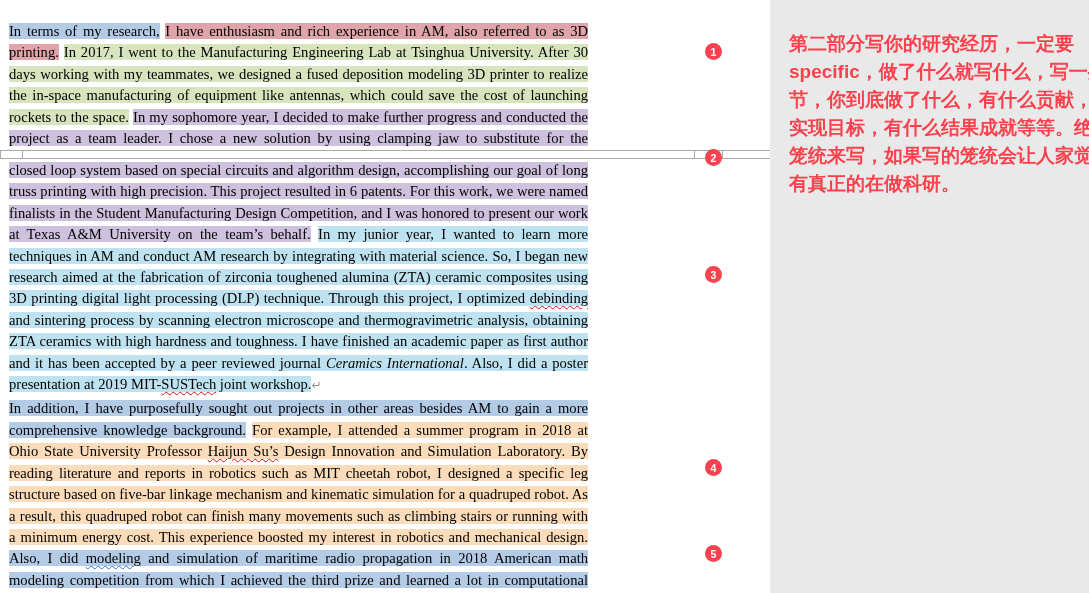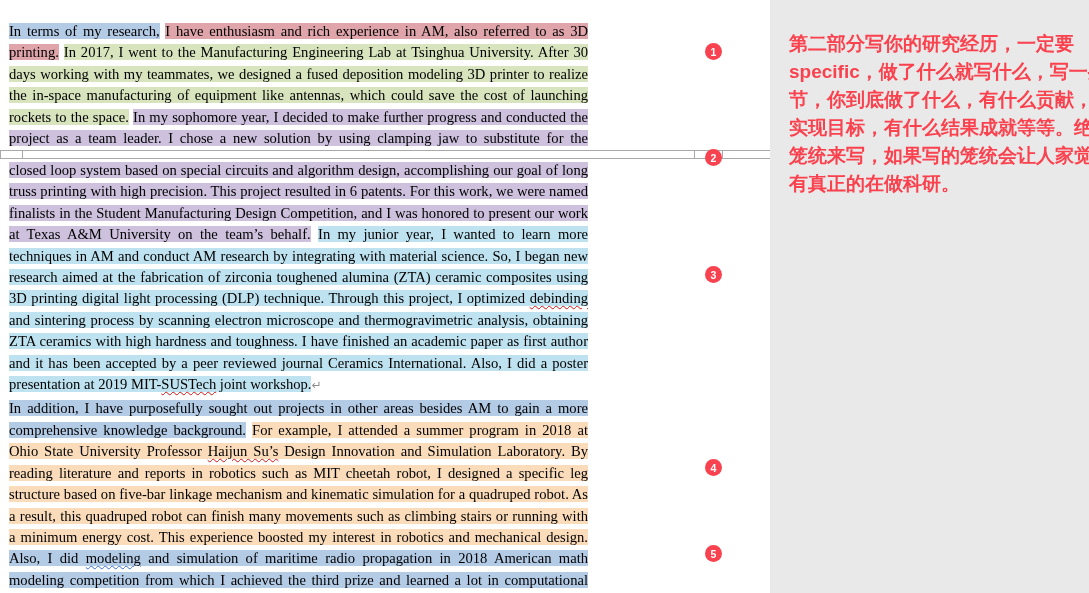--- a/index.html
+++ b/index.html
@@ -34,21 +34,21 @@
   .break-box.mid  { left: 694px; width: 27px; }
 
   
   .hl-blue   { background: var(--highlight-blue,   #B4CBE6); }
   .hl-pink   { background: var(--highlight-pink,   #DFA5AB); }
   .hl-green  { background: var(--highlight-green,  #D7E4BE); }
   .hl-purple { background: var(--highlight-purple, #CDC1DD); }
   .hl-cyan   { background: var(--highlight-cyan,   #BEE2EF); }
   .hl-orange { background: var(--highlight-orange, #FADCBB); }
 
-  .italic { }
+  .italic { font-style: italic; }
   .sq-red  { text-decoration: underline wavy #d21414; text-decoration-thickness: 1px; text-underline-offset: 2px; }
   .sq-blue { text-decoration: underline wavy #3a6fd8; text-decoration-thickness: 1px; text-underline-offset: 2px; }
 
   .pilcrow {
     font-family: "DejaVu Sans", sans-serif;
     color: #8f8f8f; font-size: 12px;
   }
 
   
   .marker {

